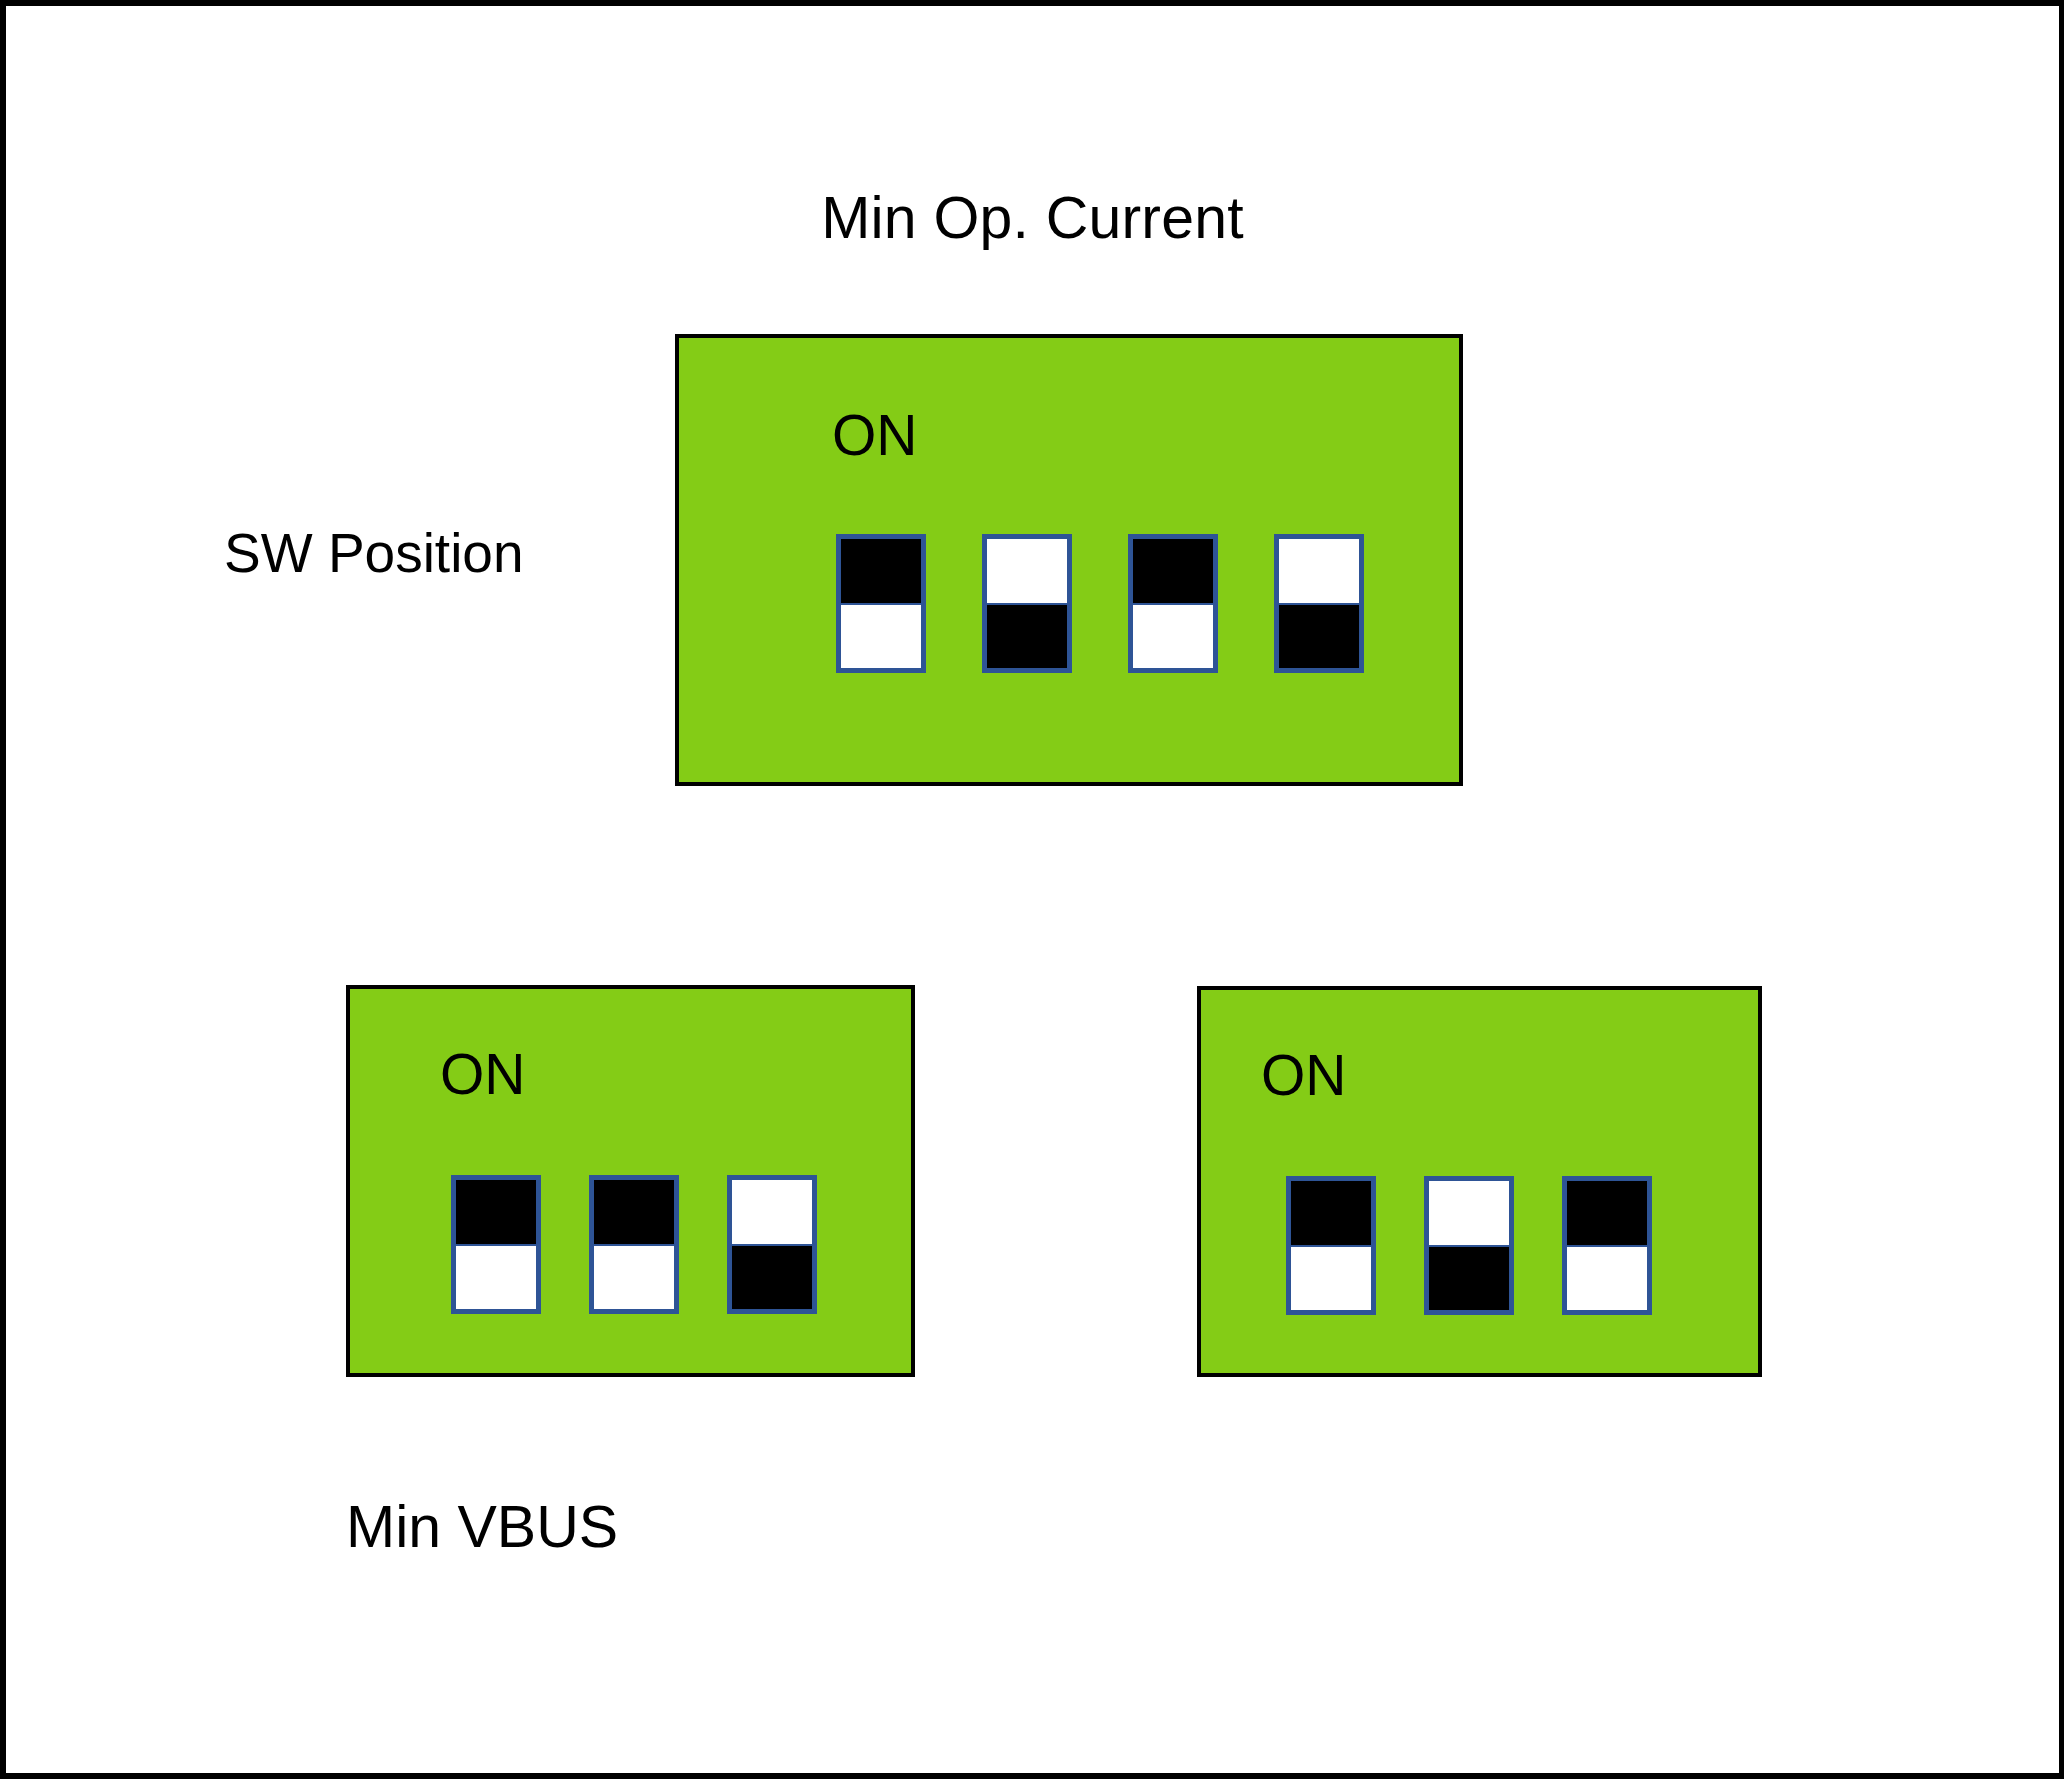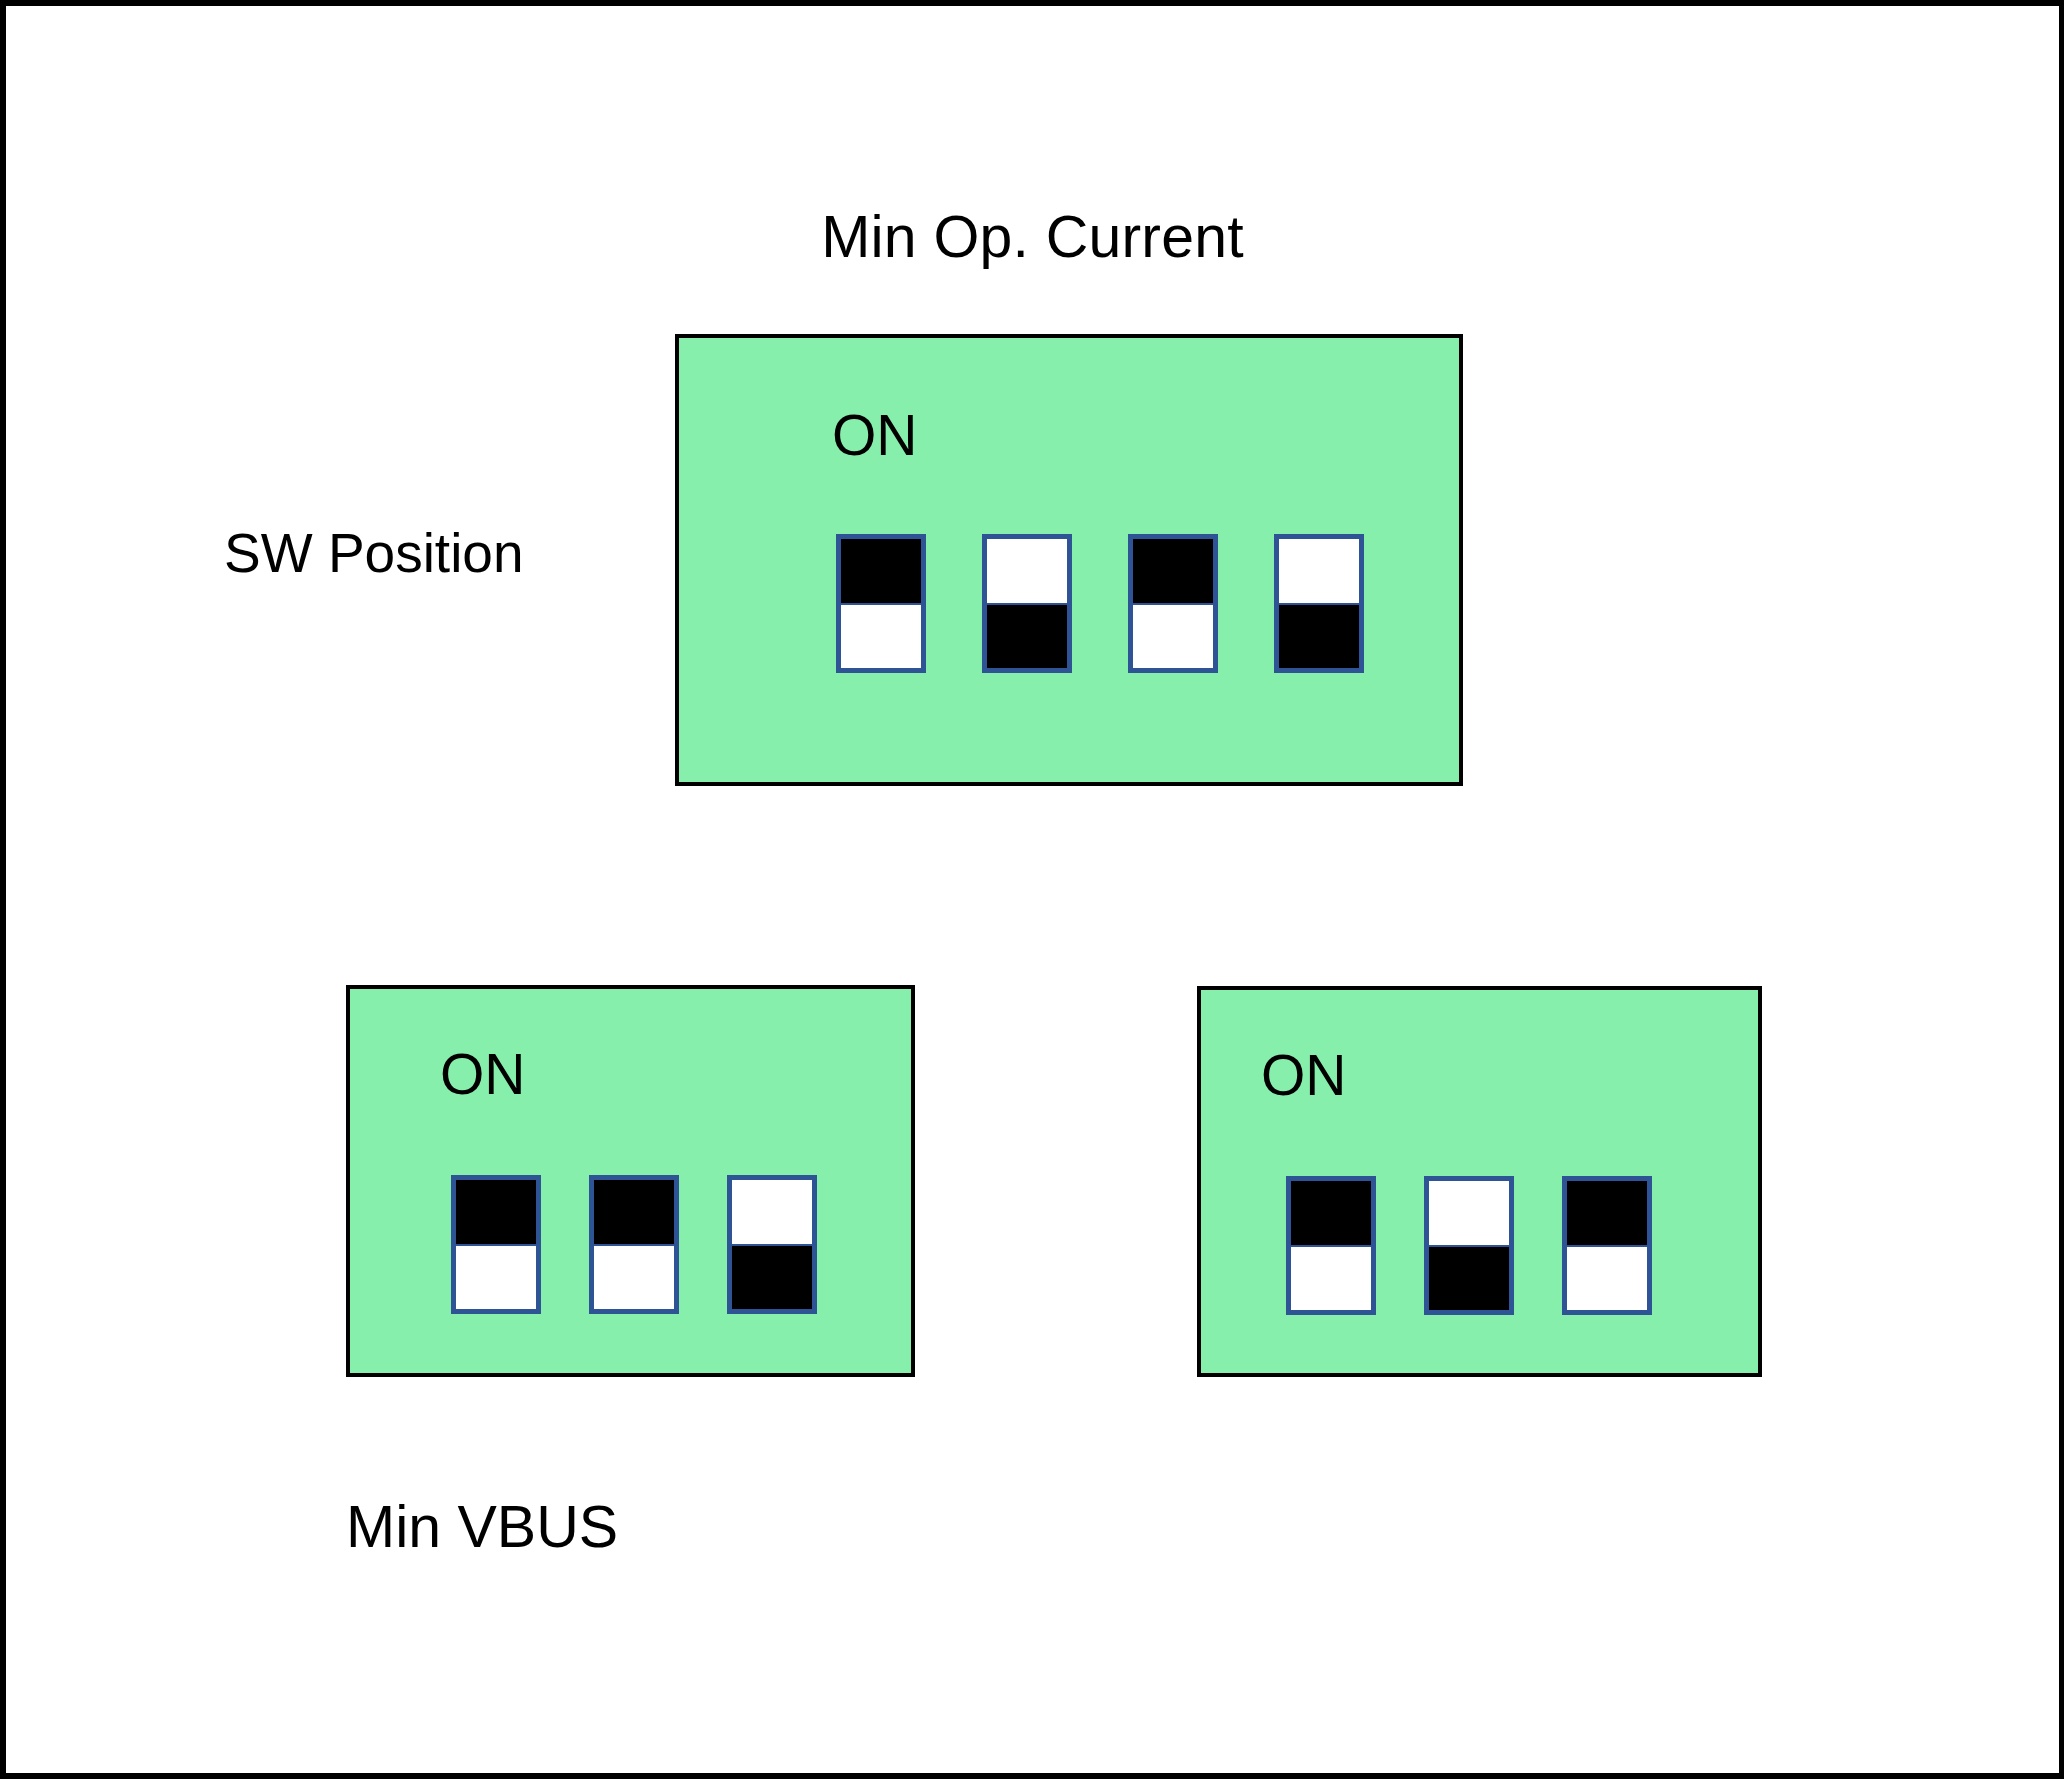--- a/index.html
+++ b/index.html
@@ -60,21 +60,21 @@
     font-size: 57px;
     color: #000000;
     white-space: nowrap;
     line-height: 1;
   }
 
   
   .sw-box {
     position: absolute;
     box-sizing: border-box;
-    background: #86efac;
+    background: #84cc16;
     border: 4.7px solid #000000;
   }
 
   
   .sw-row {
     position: absolute;
     display: flex;
     align-items: flex-start;
   }
 
@@ -114,21 +114,21 @@
   .grp-br .dip   { width: 90px;  height: 139px; }
   .grp-br .dip + .dip  { margin-left: 48px; }
 </style>
 </head>
 <body>
 
 <div id="canvas">
 
   <div id="outer-frame"></div>
 
-  <div class="txt title-text" style="left:0; top:207px; width:2065px; text-align:center;">Min Op. Current</div>
+  <div class="txt title-text" style="left:0; top:188px; width:2065px; text-align:center;">Min Op. Current</div>
 
   <div class="txt side-label" style="left:224px; top:525px;">SW Position</div>
 
   <div class="sw-box grp-top" style="left:675px; top:334px; width:788px; height:452px;">
 
     <div class="on-label" style="left:153px; top:69px;">ON</div>
 
     <div class="sw-row" style="left:157px; top:196px;">
 
       <div class="dip">

